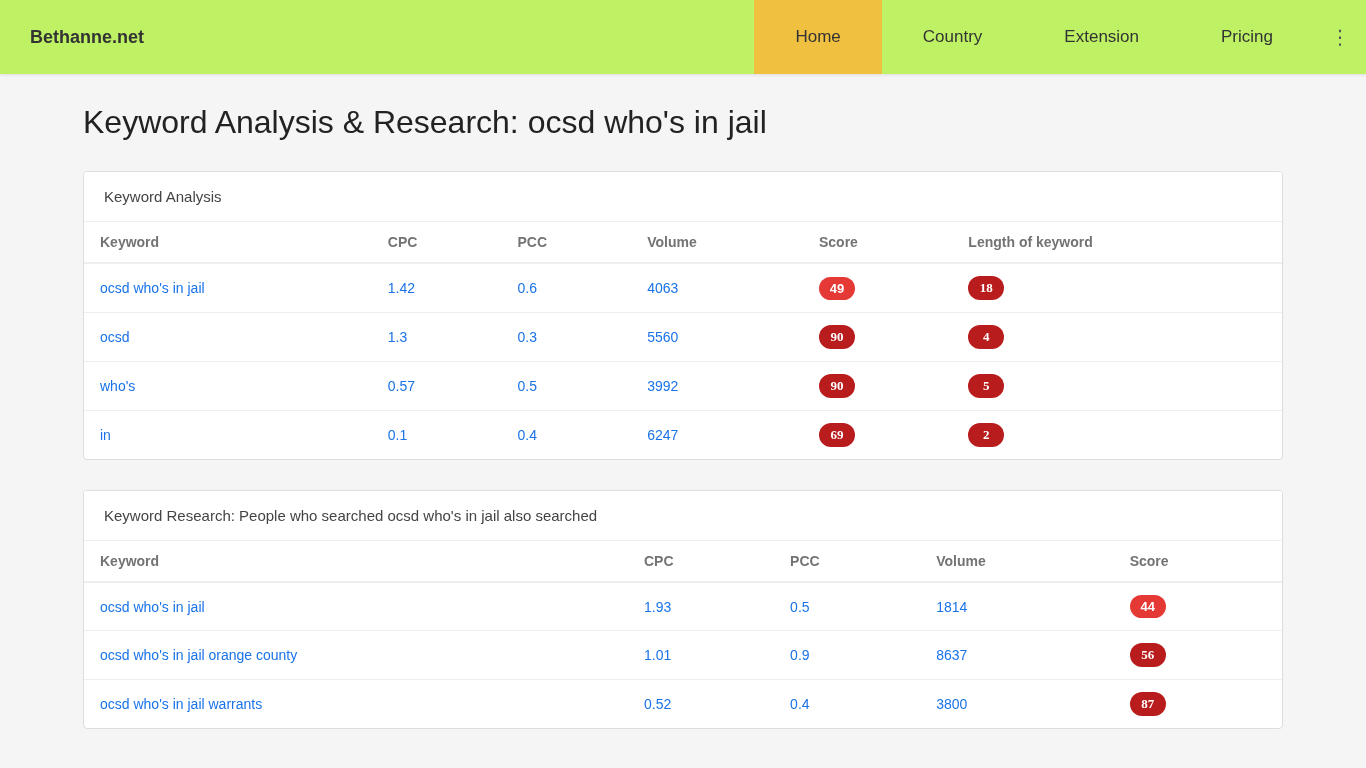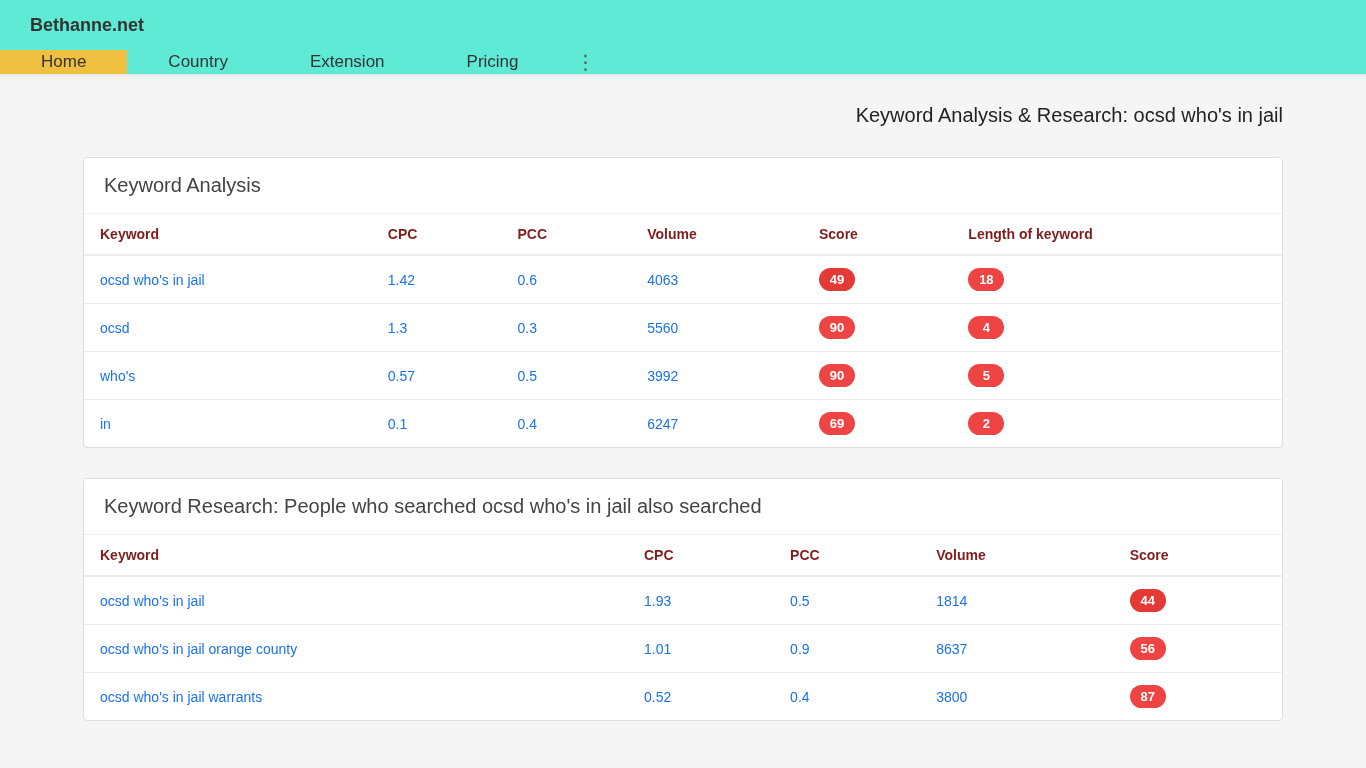--- a/index.html
+++ b/index.html
@@ -1,25 +1,24 @@
 <!DOCTYPE html>
 <html><head>
   <meta charset="utf-8">
   <style>
     * { box-sizing: border-box; margin: 0; padding: 0; }
     body { font-family: Arial, sans-serif; background: #f5f5f5; color: #333; }
 
     
     nav {
-      background: #5eead4;
+      background: #bef264;
       display: flex;
       align-items: stretch;
       height: 74px;
       box-shadow: 0 1px 3px rgba(0,0,0,0.1);
-      flex-direction: column;
     }
     .nav-brand {
       font-weight: bold;
       font-size: 18px;
       padding: 0 30px;
       display: flex;
       align-items: center;
       flex: 1;
     }
     .nav-links {
@@ -49,54 +48,54 @@
       color: #555;
     }
 
     
     .main-content {
       max-width: 1240px;
       margin: 0 auto;
       padding: 30px 20px;
     }
     .page-title {
-      text-align: right;
-      font-size: 20px;
+      text-align: left;
+      font-size: 32px;
       font-weight: 400;
       margin-bottom: 30px;
       color: #222;
     }
 
     
     .card {
       background: #fff;
       border: 1px solid #ddd;
       border-radius: 4px;
       margin-bottom: 30px;
       overflow: hidden;
     }
     .card-header {
       padding: 16px 20px;
-      font-size: 20px;
+      font-size: 15px;
       color: #444;
       border-bottom: 1px solid #eee;
       background: #fff;
     }
 
     
     table {
       width: 100%;
       border-collapse: collapse;
       font-size: 14px;
     }
     th {
       text-align: left;
       padding: 12px 16px;
       font-weight: 600;
-      color: #7f1d1d;
+      color: #737373;
       border-bottom: 2px solid #eee;
     }
     td {
       padding: 12px 16px;
       border-bottom: 1px solid #eee;
       color: #555;
     }
     td.keyword-link a, td.keyword-link {
       color: #1a73e8;
       text-decoration: none;
@@ -109,21 +108,21 @@
       display: inline-block;
       min-width: 36px;
       padding: 4px 10px;
       border-radius: 20px;
       color: #fff;
       font-size: 13px;
       font-weight: bold;
       text-align: center;
     }
     .badge-red { background: #e53935; }
-    .badge-green { background: #ef4444; }
+    .badge-green { background: #b91c1c; font-family: Liberation Serif, serif; }
 
     tr:last-child td { border-bottom: none; }
   </style>
 </head>
 <body>
 
 <nav>
   <div class="nav-brand">Bethanne.net</div>
   <div class="nav-links">
     <a class="nav-link active">Home</a>

